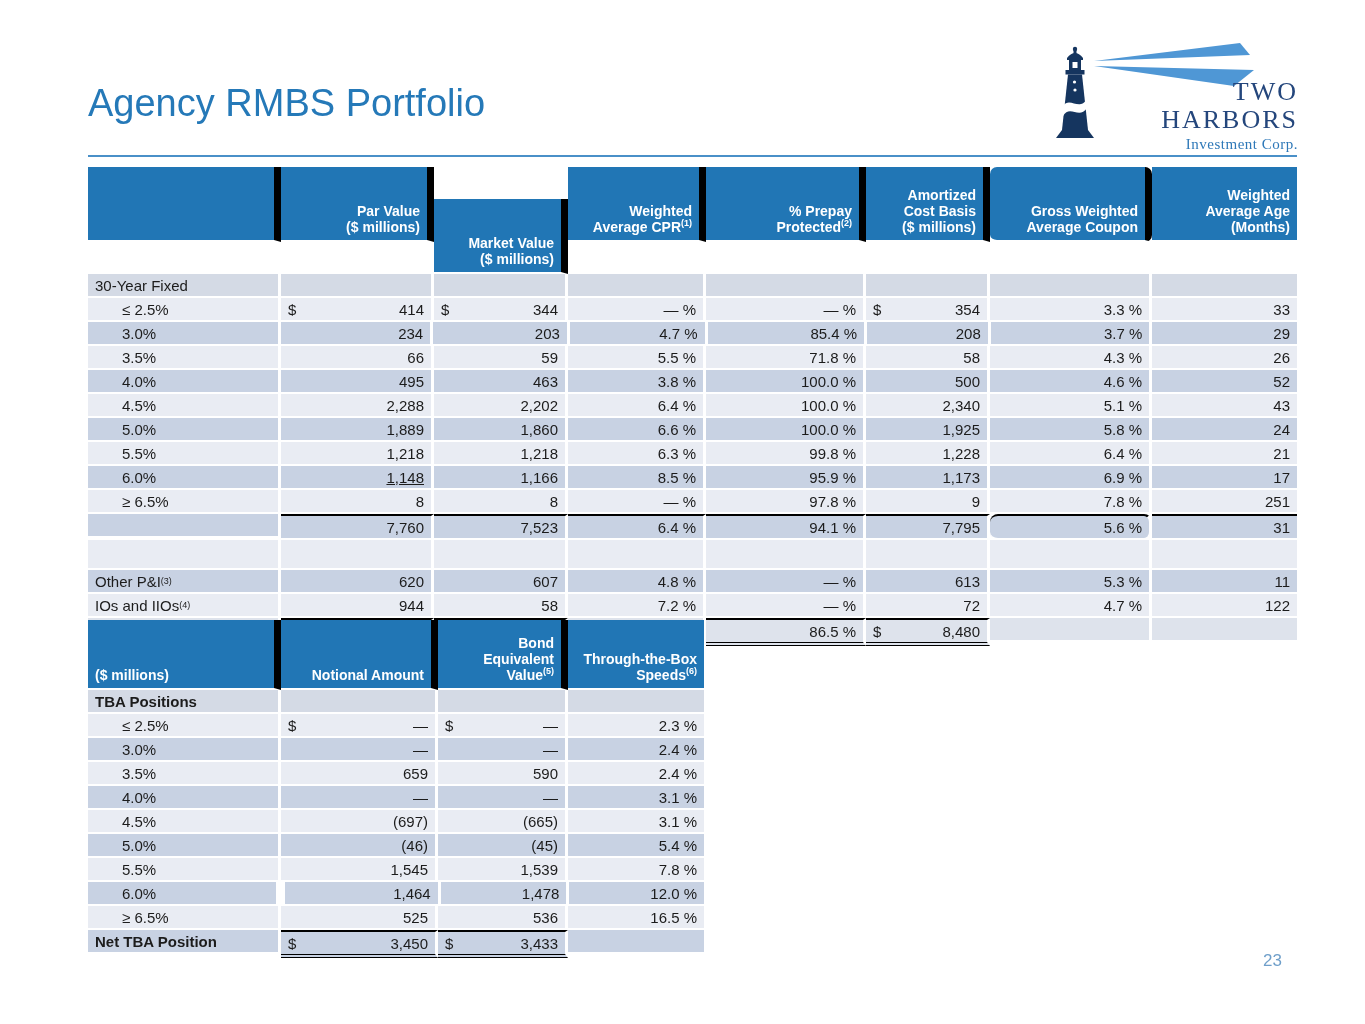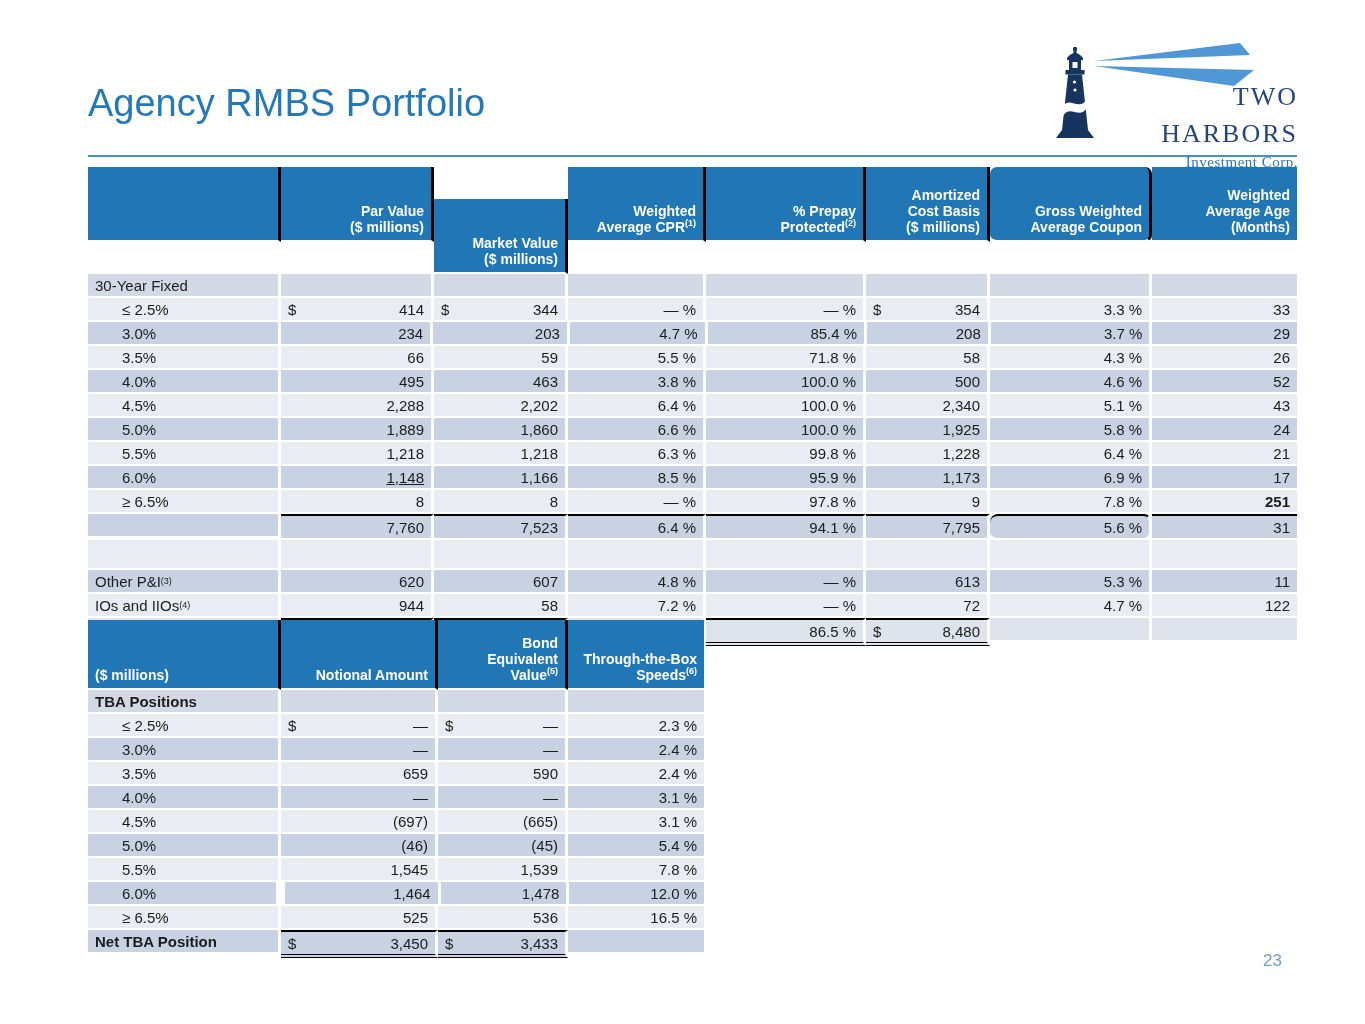--- a/index.html
+++ b/index.html
@@ -8,33 +8,33 @@
   #slide-title{position:absolute;left:88px;top:82px;font-size:38px;color:#2579b8;
         font-weight:400;letter-spacing:0px;}
   #title-rule{position:absolute;left:88px;top:155px;width:1209px;height:2px;background:#4a90c8;}
   #page-number{position:absolute;left:1263px;top:951px;font-size:17px;color:#6f9fca;}
 
   
   #logo{position:absolute;left:1048px;top:42px;width:252px;height:100px;}
   #logo svg{position:absolute;left:0;top:0;}
   #logo-text{position:absolute;left:58px;right:2px;top:36px;text-align:right;}
   #logo-company{font-family:"Liberation Serif","DejaVu Serif",serif;font-size:26px;
-        color:#24467c;letter-spacing:2px;line-height:37px;}
+        color:#24467c;letter-spacing:2px;line-height:28px;}
   #logo-subtitle{font-family:"Liberation Serif","DejaVu Serif",serif;font-size:15px;
         color:#2e78b8;letter-spacing:0.5px;margin-top:2px;}
 
   
   .tbl{position:absolute;}
   #table1{left:88px;top:167px;width:1209px;}
   #table2{left:88px;top:620px;width:616px;}
   .hrow{display:flex;}
   .hcell{box-sizing:border-box;background:#2176b5;color:#ffffff;font-weight:bold;
         font-size:14px;line-height:16px;display:flex;flex-direction:column;
         justify-content:flex-end;align-items:flex-end;text-align:right;
-        padding:6px 7px 5px 7px;border-right:3px solid #000000;border-bottom:2px solid #fff;}
+        padding:6px 7px 5px 7px;border-right:7px solid #000000;border-bottom:2px solid #fff;}
   .hcell:last-child{border-right:none;}
   .hcell.left{align-items:flex-start;text-align:left;}
   #table1 .hcell{height:75px;}
   #table2 .hcell{height:70px;}
   .row{display:flex;}
   .cell{box-sizing:border-box;height:24px;display:flex;align-items:center;
         justify-content:flex-end;padding:0 7px;font-size:15px;color:#1c1c1c;
         border-right:3px solid #fff;border-bottom:2px solid #fff;white-space:nowrap;}
   .cell:last-child{border-right:none;}
   .cell.lbl{justify-content:flex-start;}
@@ -336,21 +336,21 @@
         </div>
         <div class="cell stripe-light" style="width: 160px;">
           <span>97.8 %</span>
         </div>
         <div class="cell stripe-light" style="width: 124px;">
           <span>9</span>
         </div>
         <div class="cell stripe-light" style="width: 162px;">
           <span>7.8 %</span>
         </div>
-        <div class="cell stripe-light" style="width: 145px; font-weight: bold;">
+        <div class="cell stripe-light" style="width: 145px;">
           <span>251</span>
         </div>
       </div>
       <div class="row">
         <div class="cell lbl stripe-dark" style="width: 193px;"></div>
         <div class="cell stripe-dark bt" style="width: 153px;">
           <span>7,760</span>
         </div>
         <div class="cell stripe-dark bt" style="width: 134px;">
           <span>7,523</span>

